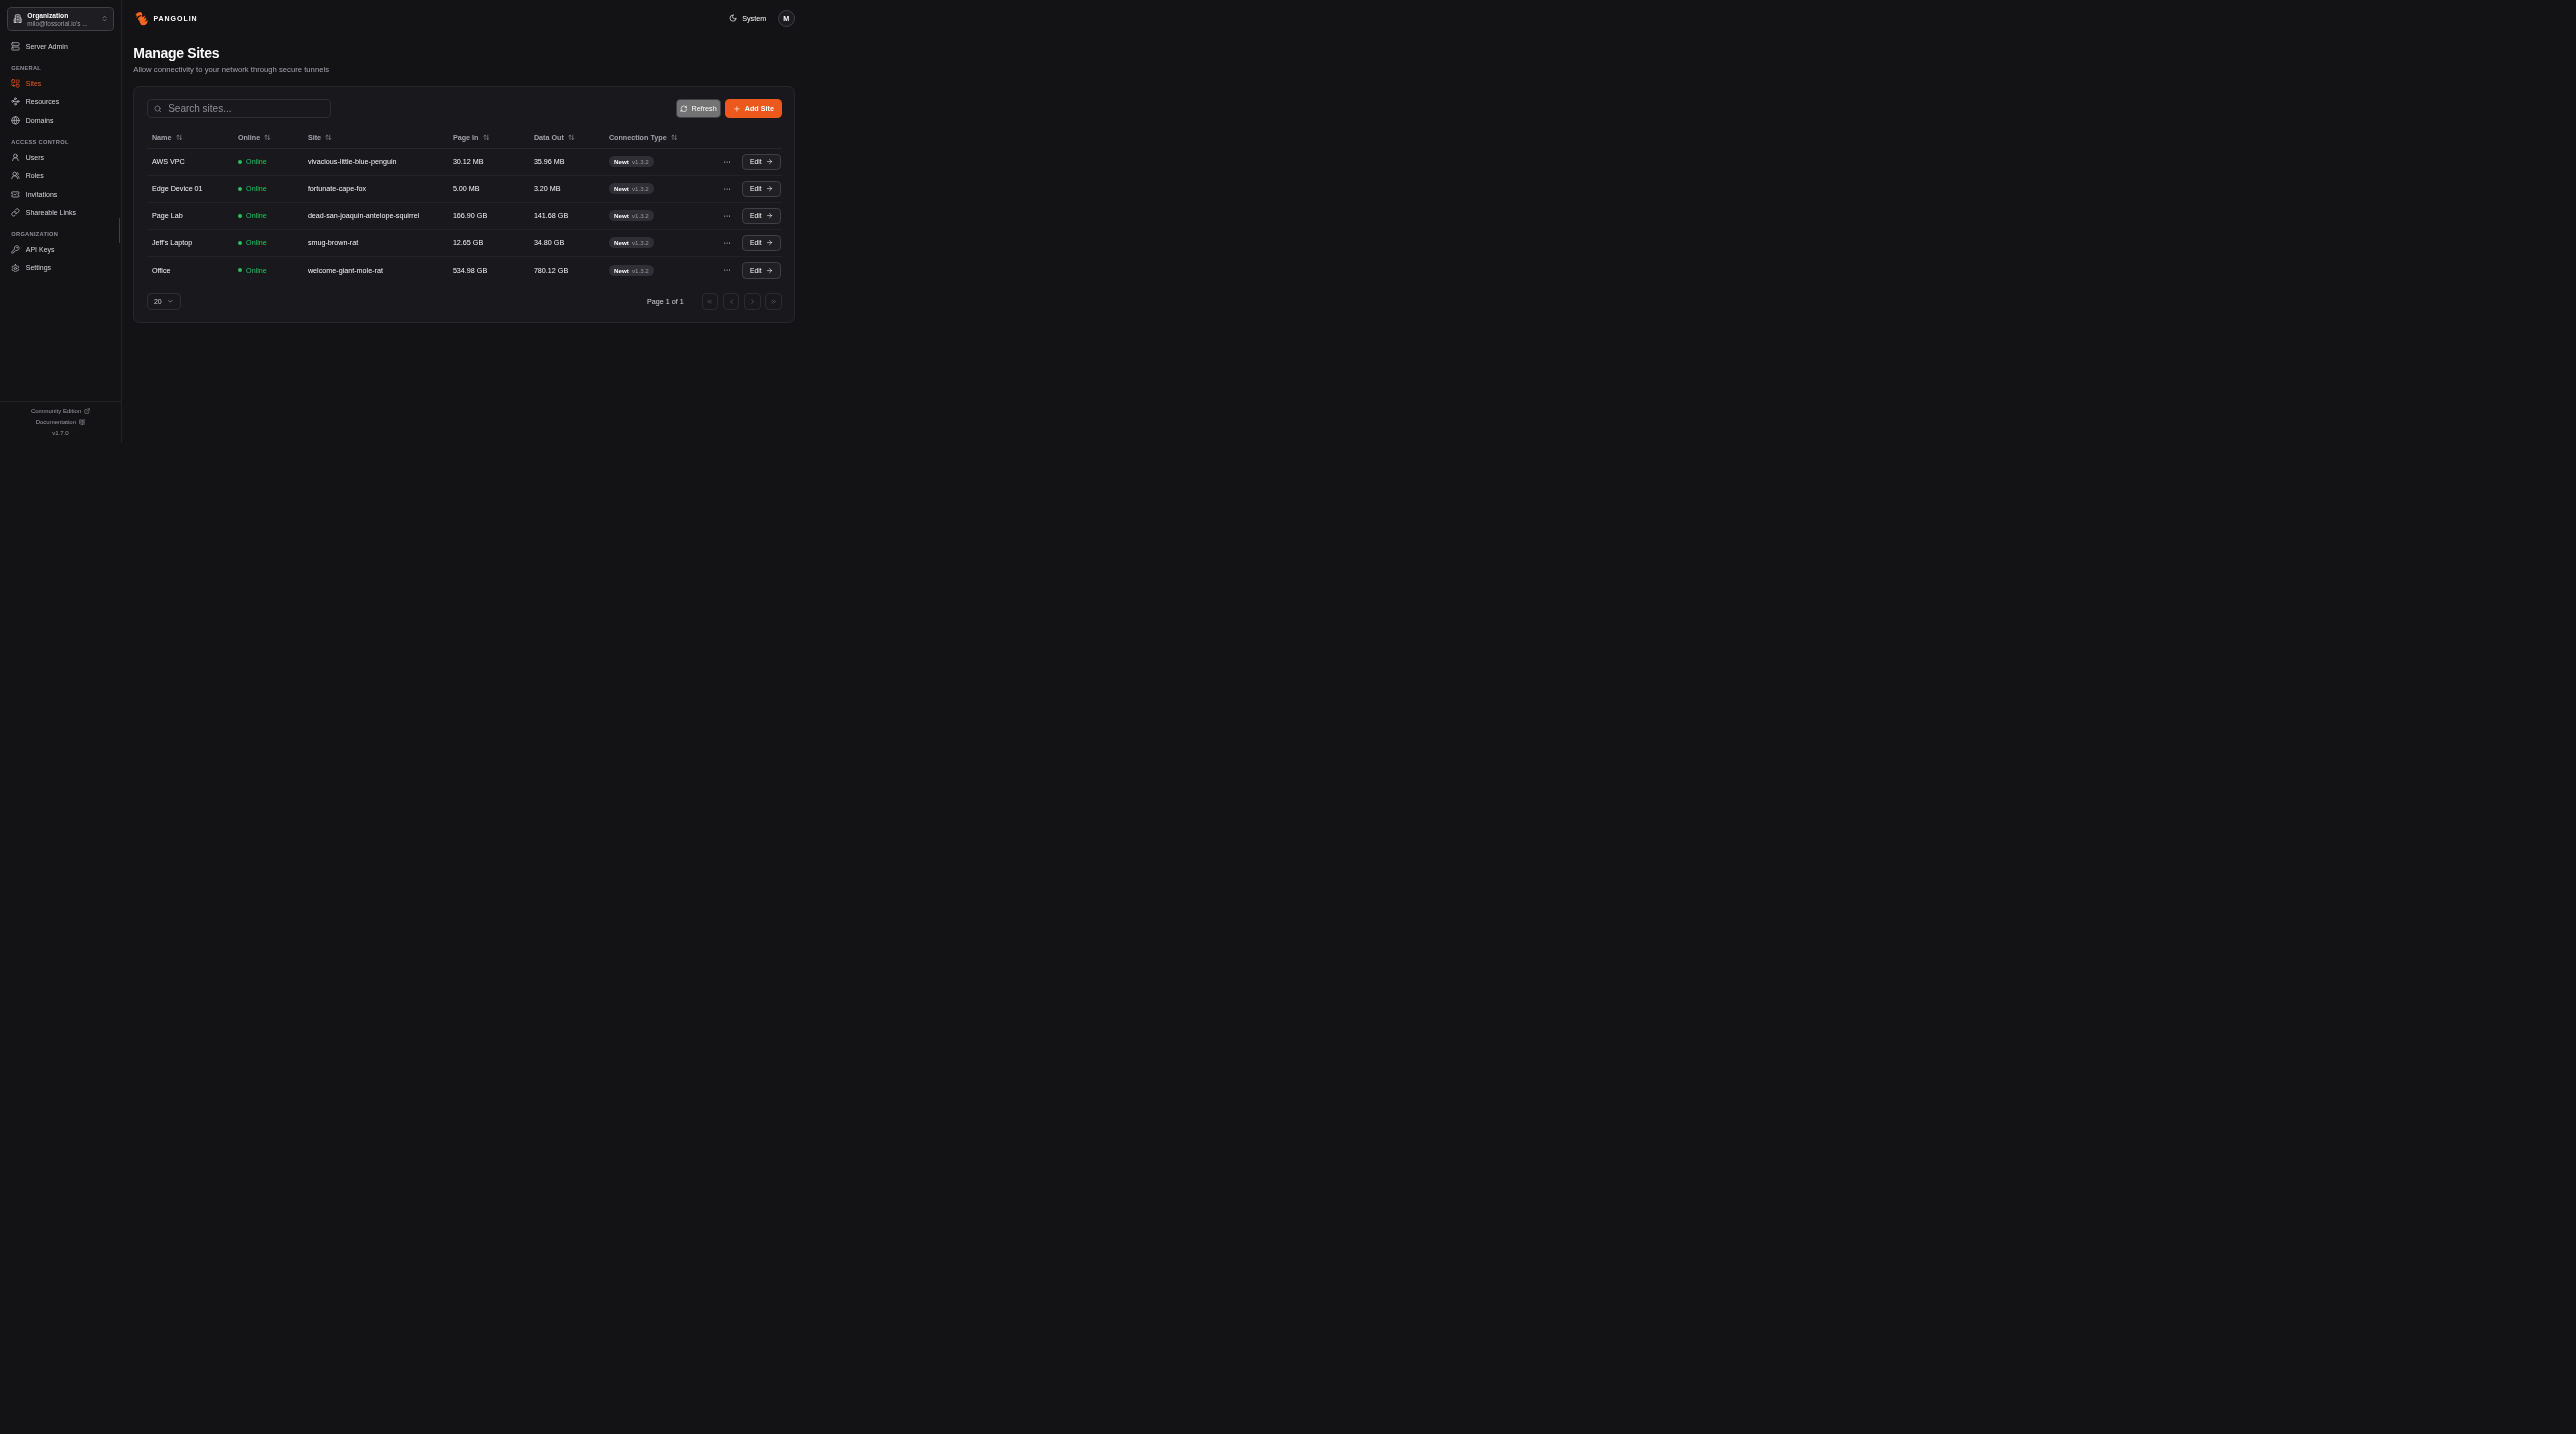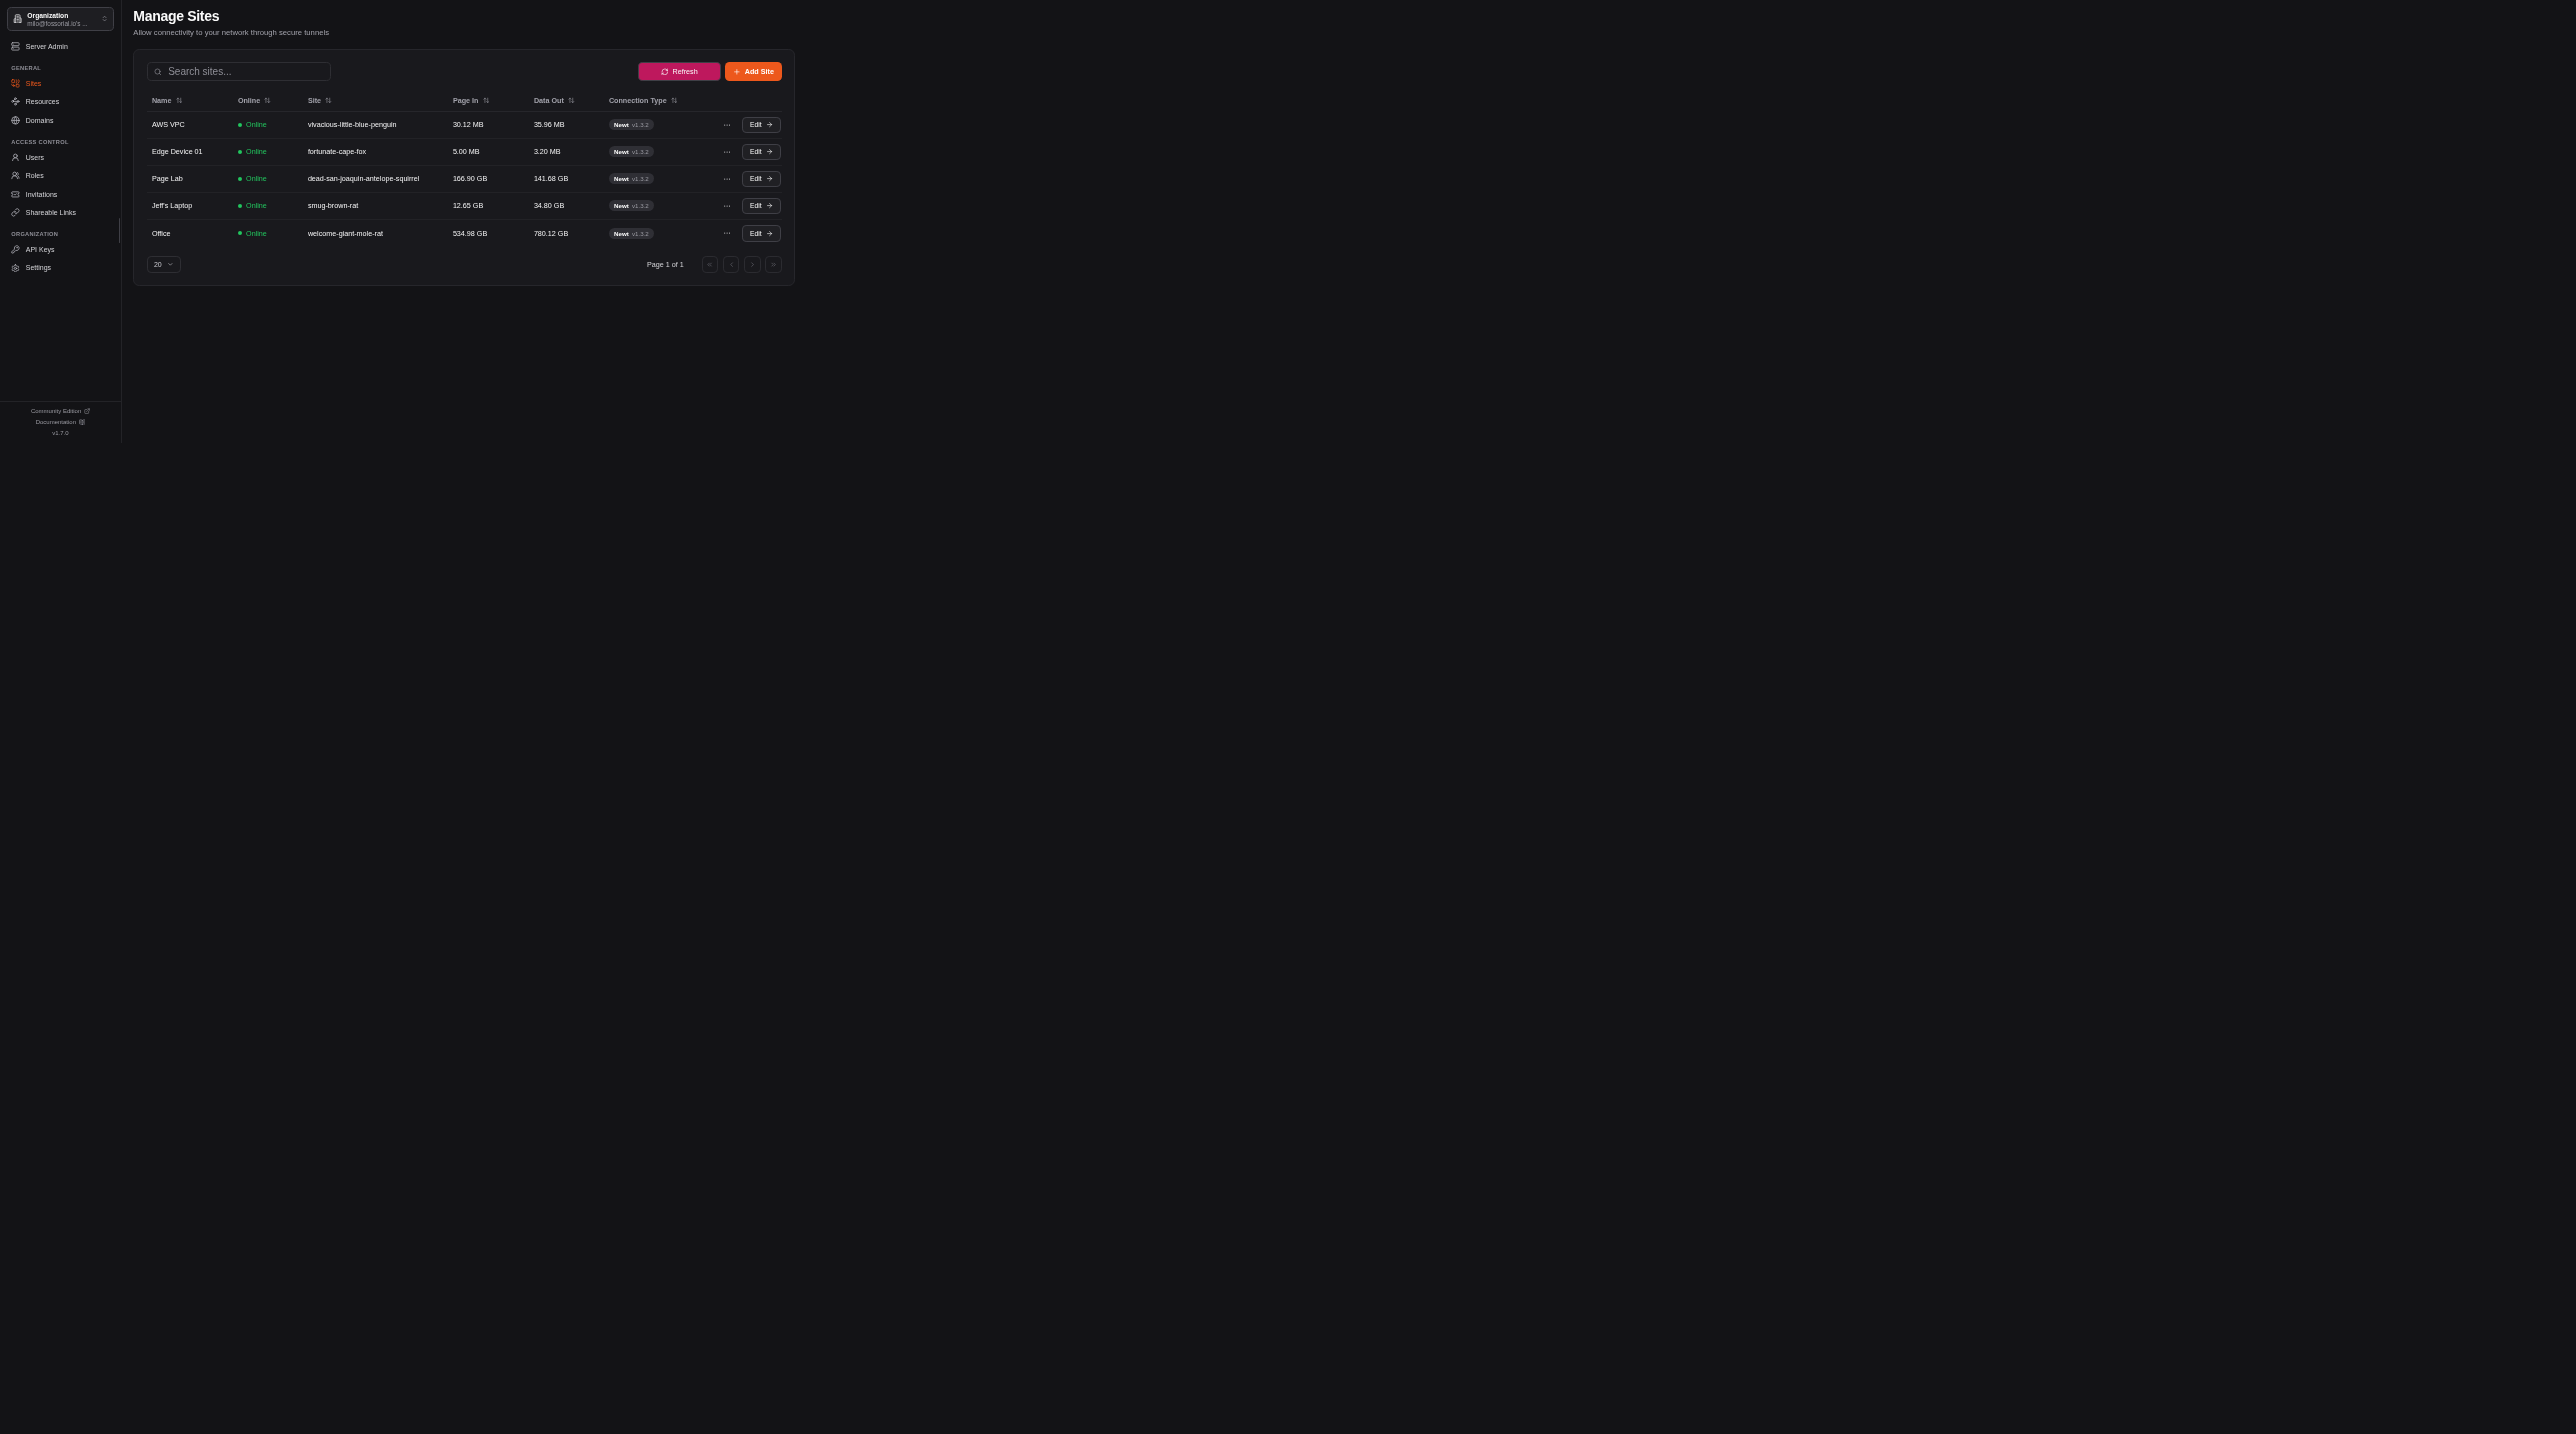--- a/index.html
+++ b/index.html
@@ -57,21 +57,21 @@
 
   .toolbar { display:flex; justify-content:space-between; align-items:center; margin-bottom:8.8px; }
   .search { width:184px; height:19.6px; border:0.5px solid #2e2e33; border-radius:4.6px;
     display:flex; align-items:center; gap:4.6px; padding:0 6.2px; color:#8e8e96; }
   .search input { background:none; border:none; outline:none; color:#e4e4e7; font-size:10px; flex:1; min-width:0;
     font-family:"Liberation Sans", sans-serif; }
   .search input::placeholder { color:#8e8e96; }
   .toolbar-btns { display:flex; gap:4.6px; }
   .btn { height:19.6px; border-radius:4.6px; display:inline-flex; align-items:center; gap:4.1px;
     font-size:7.2px; cursor:pointer; font-family:"Liberation Sans", sans-serif; }
-  .btn-outline { background:#be185d; border:0.5px solid #3f3f46; color:#fafafa; padding:0 22px; }
+  .btn-outline { background:#737373; border:0.5px solid #3f3f46; color:#fafafa; padding:0 3px; }
   .btn-primary { background:#ed581c; border:none; color:#fff; padding:0 7.7px; font-weight:600; }
 
   
   .thead, .trow { display:grid; grid-template-columns:86px 70px 145px 81px 75px 111px 1fr; align-items:center; }
   .thead { height:21.6px; color:#a1a1aa; border-bottom:0.5px solid #26262b; }
   .th { display:flex; align-items:center; gap:4.1px; padding:0 5.2px; cursor:pointer;font-weight:bold; }
   .th .sort { color:#a1a1aa; }
   .trow { height:27px; border-bottom:0.5px solid #222226; }
   .trow:last-of-type { border-bottom:none; }
   .td { padding:0 5.2px; white-space:nowrap; overflow:hidden; text-overflow:ellipsis; color:#f4f4f5; }
@@ -267,20 +267,48 @@
             <path d="M16 8h2"></path>
             <path d="M16 12h2"></path>
           </svg>
       </span>
     </a>
     <span class="footer-version">v1.7.0</span>
   </div>
 </aside>
 
 <main class="main">
+  <div class="main-header">
+    <div class="brand">
+      <span>
+        <svg width="15.5" height="15.5" viewBox="0 0 48 48">
+          <g fill="#f4661f">
+            <path d="M24 3c-7 0-13.2 3.8-16.8 9.3l5.3-.6-4.6 4.5 5.2-.4-3.8 5 4.8-.8-2.4 5.6 4.3-1.5-.6 5.6 3.7-2.4C21.2 41.5 26 44.5 31 44.5 39.6 44.5 45 37.6 45 30.6c0-1.2-.15-2.4-.45-3.5-1.5 3.4-4.9 5.7-8.7 5.7 4.4-2.8 6.4-8.3 4.6-13.2-1.2 3-3.9 5.2-7.1 5.6 3.2-3.2 4-8.2 1.8-12.2-.9 3.1-3.4 5.4-6.5 6C30.4 14.6 28.7 5.6 24 3Z"></path>
+          </g>
+          <path fill="#131316" d="M26.5 15.5c-7 .6-12.3 6.6-11.7 13.5.5 6 5.3 10.5 11.1 10.8-7.9 1.4-15-4.1-15.7-11.8-.7-7.5 5-14 12.4-14.5 1.3-.1 2.6 0 3.9 0Z"></path>
+          <path fill="#f4661f" d="M24.5 19c-4.8.8-8.2 5-7.7 9.8.4 4.3 3.9 7.5 8.1 7.7-5.6 1-10.7-2.9-11.2-8.4-.5-5.3 3.5-9.9 8.8-10.3.7 0 1.3 0 2 .1Z" opacity=".0"></path>
+          <circle cx="30.5" cy="14.5" r="2" fill="#131316"></circle>
+        </svg>
+      </span>
+      <span class="brand-name">PANGOLIN</span>
+    </div>
+    <div class="header-right">
+      <div class="theme-toggle">
+        <span>
+          <svg class="ic" width="8.2" height="8.2" viewBox="0 0 24 24">
+              <path d="M12 3a6 6 0 0 0 9 9 9 9 0 1 1-9-9Z"></path>
+            </svg>
+        </span>
+        <span>System</span>
+      </div>
+      <div class="avatar">
+        <span>M</span>
+      </div>
+    </div>
+  </div>
 
   <h1 class="page-title">Manage Sites</h1>
   <p class="page-subtitle">Allow connectivity to your network through secure tunnels</p>
 
   <div class="card">
     <div class="toolbar">
       <div class="search">
         <span>
           <svg class="ic" width="7.7" height="7.7" viewBox="0 0 24 24">
               <circle cx="11" cy="11" r="8"></circle>

